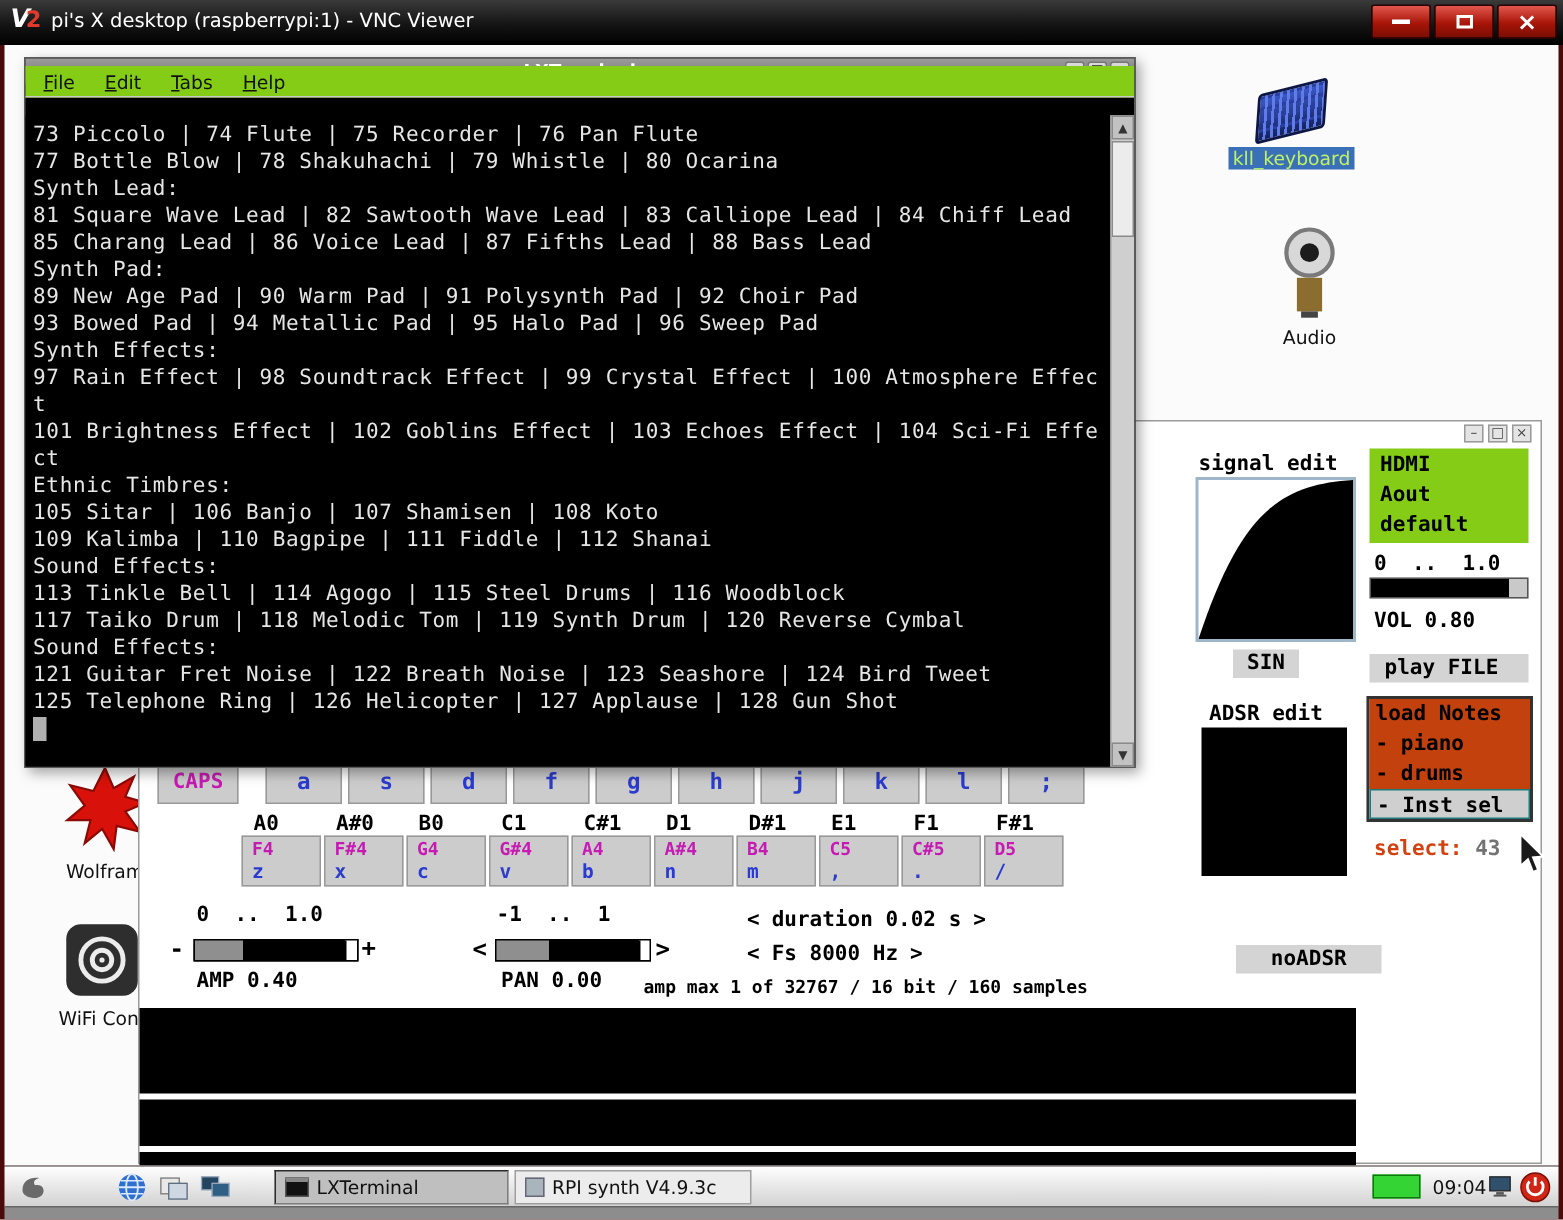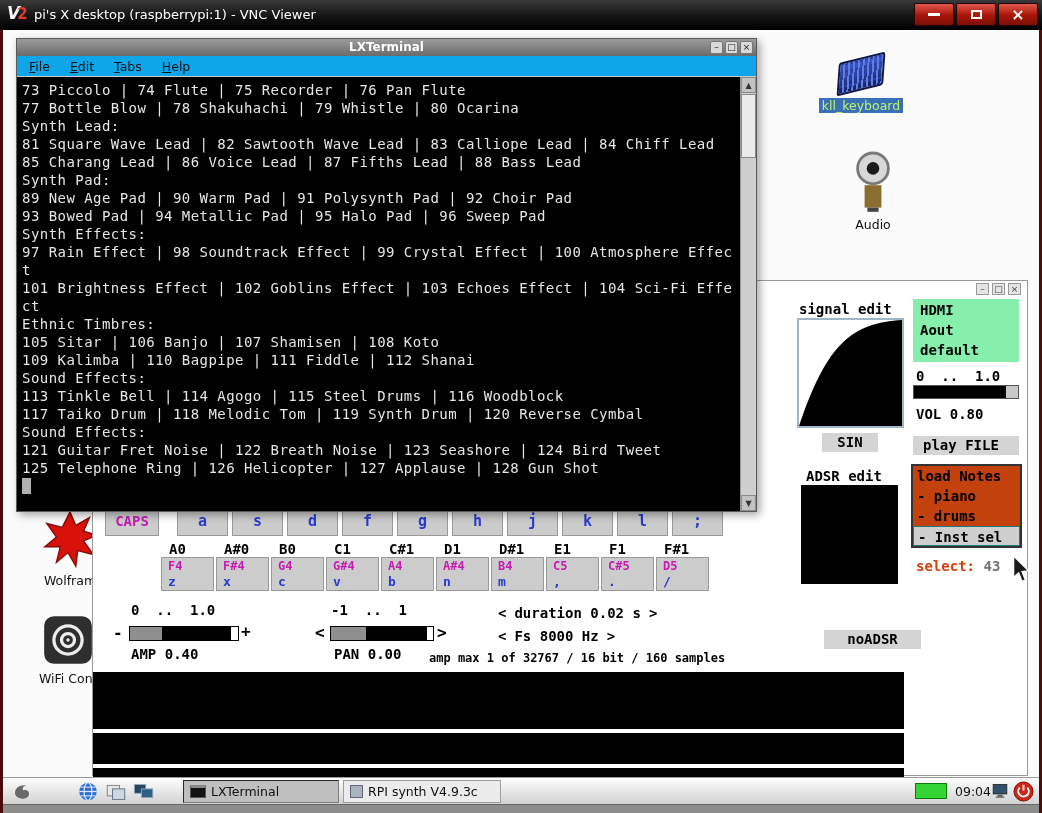--- a/index.html
+++ b/index.html
@@ -24,25 +24,25 @@
   #bottom-band{position:absolute;left:3px;top:804px;width:1036px;height:9px;background:#8d8d8d;border-top:1px solid #666;}
   
   #synth-win{position:absolute;left:92px;top:280px;width:936px;height:496px;background:#fff;
     border:1px solid #9a9a9a;z-index:2;font-family:"DejaVu Sans Mono",monospace;font-weight:bold;color:#000;}
   .pre{white-space:pre;}
   #synth-minbtns{position:absolute;right:6px;top:2px;display:flex;gap:3px;}
   .minibtn{width:13px;height:12px;background:#e4e4e4;border:1px solid #9a9a9a;color:#444;
     font-size:9px;line-height:10px;text-align:center;font-family:"DejaVu Sans",sans-serif;font-weight:normal;}
   #signal-label{left:706px;top:20px;font-size:14px;}
   #signal-box{left:704px;top:37px;width:107px;height:110px;background:#fff;border:2px solid #9fb6c9;}
-  #sin-btn{left:729px;top:152px;width:56px;height:19px;background:#d4d4d4;text-align:center;font-size:14px;line-height:19px;}
+  #sin-btn{left:729px;top:152px;width:44px;height:19px;background:#d4d4d4;text-align:center;font-size:14px;line-height:19px;}
   #adsr-label{left:713px;top:187px;font-size:14px;}
   #adsr-box{left:708px;top:204px;width:97px;height:99px;background:#000;}
   #noadsr-btn{left:731px;top:317px;width:97px;height:19px;background:#d4d4d4;text-align:center;font-size:14px;line-height:19px;margin-top:32px;}
-  #out-box{left:820px;top:18px;width:106px;height:63px;background:#86efac;padding:1px 0 0 7px;font-size:14px;line-height:20px;}
+  #out-box{left:820px;top:18px;width:106px;height:63px;background:#84cc16;padding:1px 0 0 7px;font-size:14px;line-height:20px;}
   #vol-scale{left:823px;top:87px;font-size:14px;}
   #vol-slider{left:820px;top:104px;width:106px;height:14px;background:#c9c9c9;border:1px solid #555;}
   #vol-slider .fill{position:absolute;left:0;top:0;bottom:0;width:88%;background:#000;}
   #vol-label{left:823px;top:125px;font-size:14px;}
   #playfile-btn{left:820px;top:155px;width:106px;height:19px;background:#d4d4d4;font-size:14px;line-height:19px;padding-left:10px;}
   #load-list{left:818px;top:183px;width:111px;border:2px solid #333;background:#d6d6d6;}
   .list-item{height:20px;line-height:20px;padding-left:4px;font-size:14px;background:#c2410c;}
   .list-item.selected{border:1px solid #1d7a7a;background:#cfcfcf;}
   #select-line{left:823px;top:277px;font-size:14px;color:#d2410e;}
   #select-line .val{color:#737373;}
@@ -74,21 +74,21 @@
   #wave1{top:391px;height:57px;} #wave2{top:452px;height:31px;} #wave3{top:487px;height:9px;}
   
   #term-win{position:absolute;left:16px;top:38px;width:741px;height:474px;border:1px solid #5a5a5a;
     background:#000;z-index:3;box-shadow:3px 3px 8px rgba(0,0,0,.35);}
   #term-titlebar{position:absolute;left:0;top:0;right:0;height:17px;
     background:linear-gradient(180deg,#9c9c9c,#6b6b6b);color:#fff;font-size:12px;font-weight:bold;
     text-align:center;line-height:17px;}
   #term-btns{position:absolute;right:3px;top:2px;display:flex;gap:2px;}
   .termbtn{width:13px;height:13px;background:#d9d9d9;border:1px solid #777;border-radius:2px;
     color:#222;font-size:9px;line-height:11px;text-align:center;font-weight:normal;}
-  #term-menubar{position:absolute;left:0;top:17px;right:0;height:21px;background:#0ea5e9;
+  #term-menubar{position:absolute;left:0;top:5px;right:0;height:21px;background:#84cc16;
     border-bottom:1px solid #c9c9c9;font-size:12.5px;color:#111;padding-left:4px;}
   .menu-item{display:inline-block;padding:3px 8px;}
   .menu-item::first-letter{text-decoration:underline;}
   #term-body{position:absolute;left:0;top:38px;right:16px;bottom:0;background:#000;
     padding:4px 0 0 5px;color:#e6e6e6;font-family:"DejaVu Sans Mono",monospace;
     font-size:14px;line-height:18px;letter-spacing:0.45px;overflow:hidden;}
   .tline{white-space:pre;}
   #term-cursor{display:inline-block;width:9px;height:16px;background:#b0b0b0;margin-top:1px;}
   #term-scroll{position:absolute;right:0;top:38px;width:16px;bottom:0;background:#cfcfcf;border-left:1px solid #9a9a9a;}
   .scroll-arrow{position:absolute;left:0;width:15px;height:16px;background:#c2c2c2;border:1px solid #8a8a8a;

